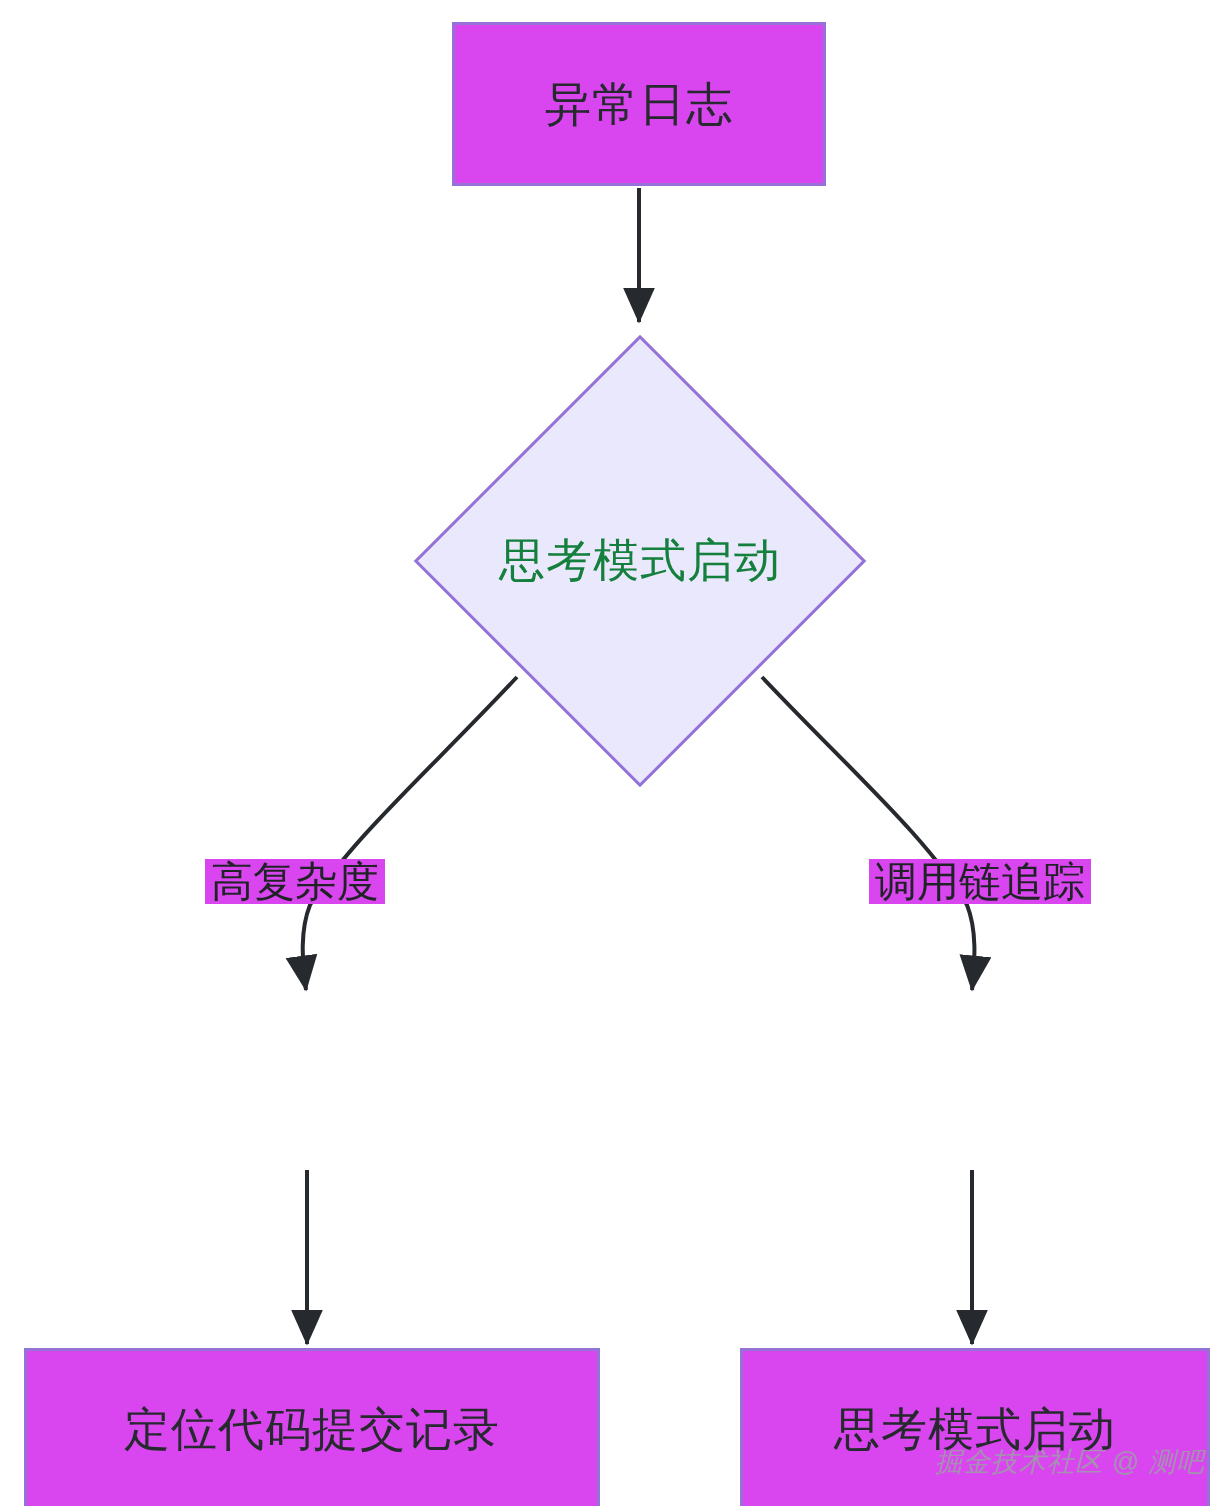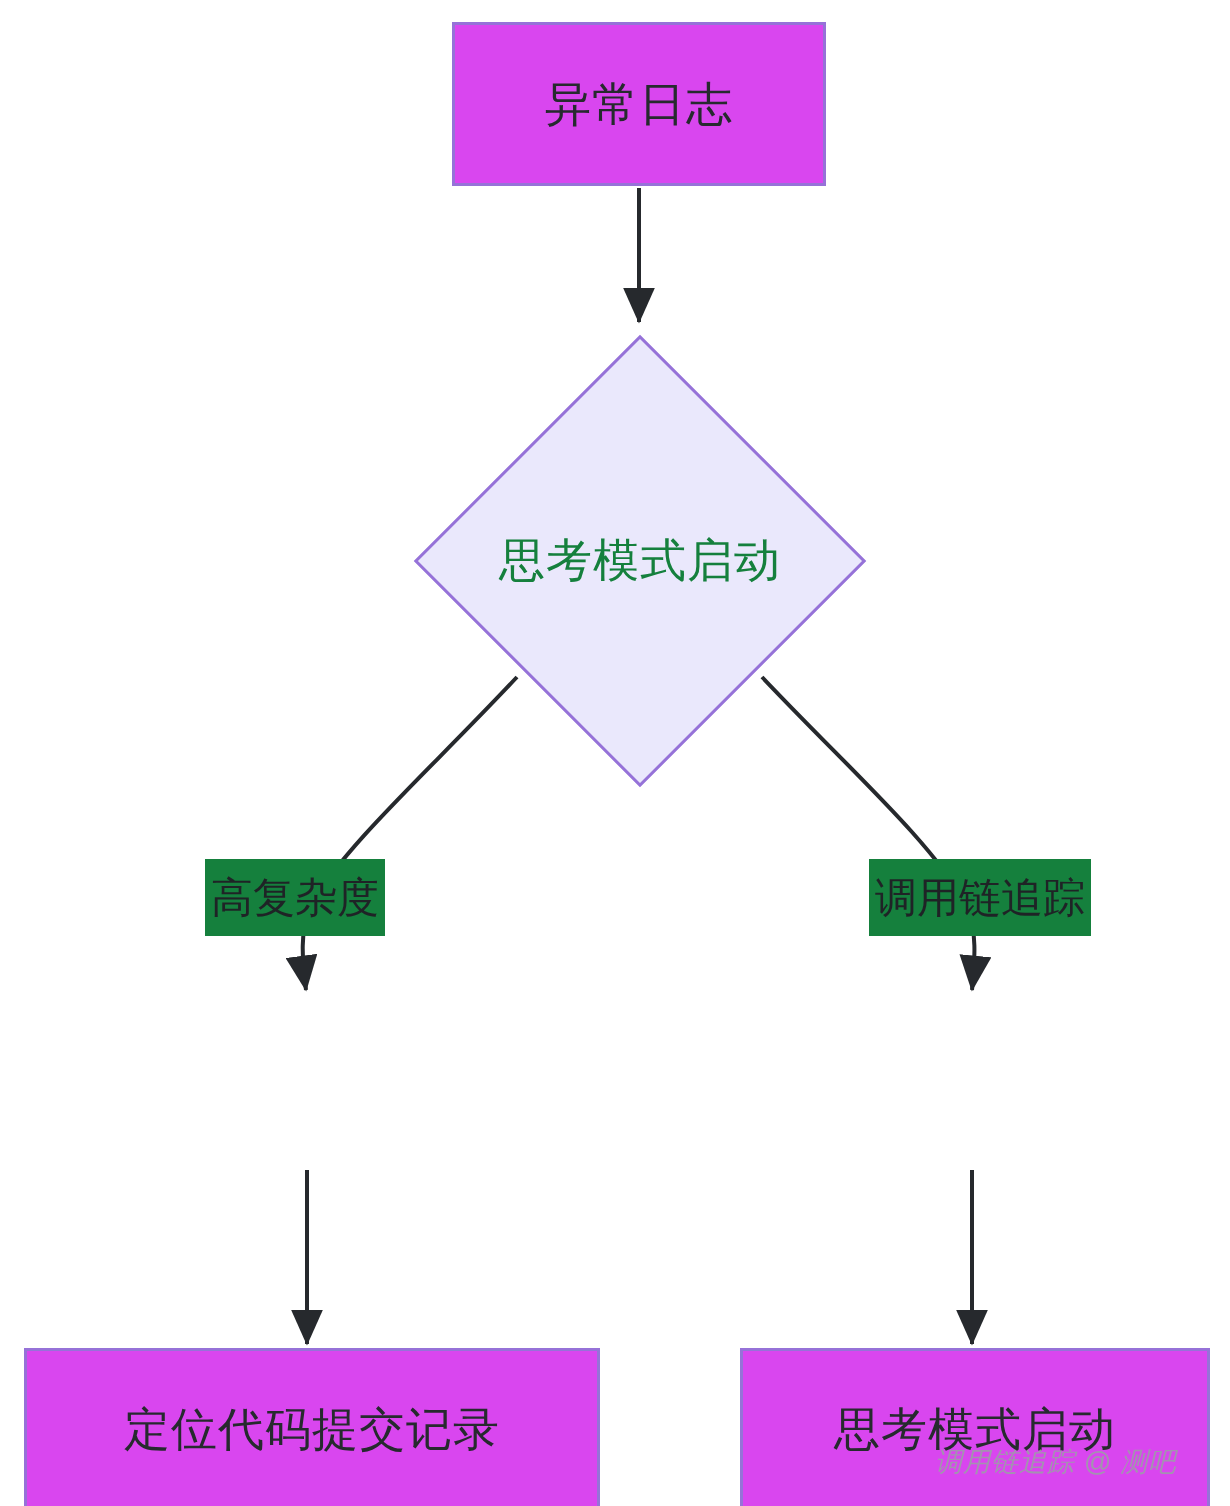--- a/index.html
+++ b/index.html
@@ -55,25 +55,25 @@
     align-items: center;
     justify-content: center;
     color: #15803d;
     font-size: 46px;
     letter-spacing: 1px;
     white-space: nowrap;
     pointer-events: none;
   }
   .edge-label {
     position: absolute;
-    background: #15803d;
+    background: #d946ef;
     color: #1f2326;
     font-size: 42px;
     line-height: 1.08;
-    padding: 16px 6px;
+    padding: 0 6px;
     white-space: nowrap;
   }
   .watermark {
     position: absolute;
     color: #9ba0a6;
     opacity: 0.85;
     font-size: 27px;
     font-style: italic;
     letter-spacing: 1px;
     white-space: nowrap;
@@ -124,16 +124,16 @@
 
   <div class="node" style="left:24px; top:1348px; width:576px; height:162px;">
     <span class="node-label">定位代码提交记录</span>
   </div>
 
   <div class="node" style="left:740px; top:1348px; width:470px; height:162px;">
     <span class="node-label">思考模式启动</span>
   </div>
 
   <div class="watermark" style="left:935px; top:1444px;">
-    <span>调用链追踪 @ 测吧</span>
+    <span>掘金技术社区 @ 测吧</span>
   </div>
 
 </div>
 
 </body></html>

